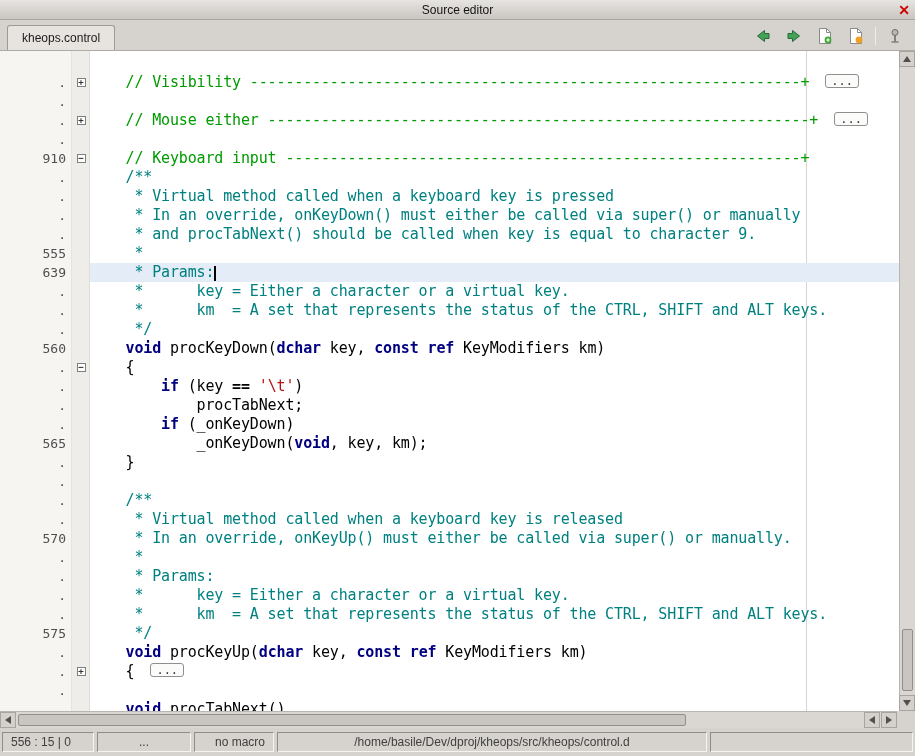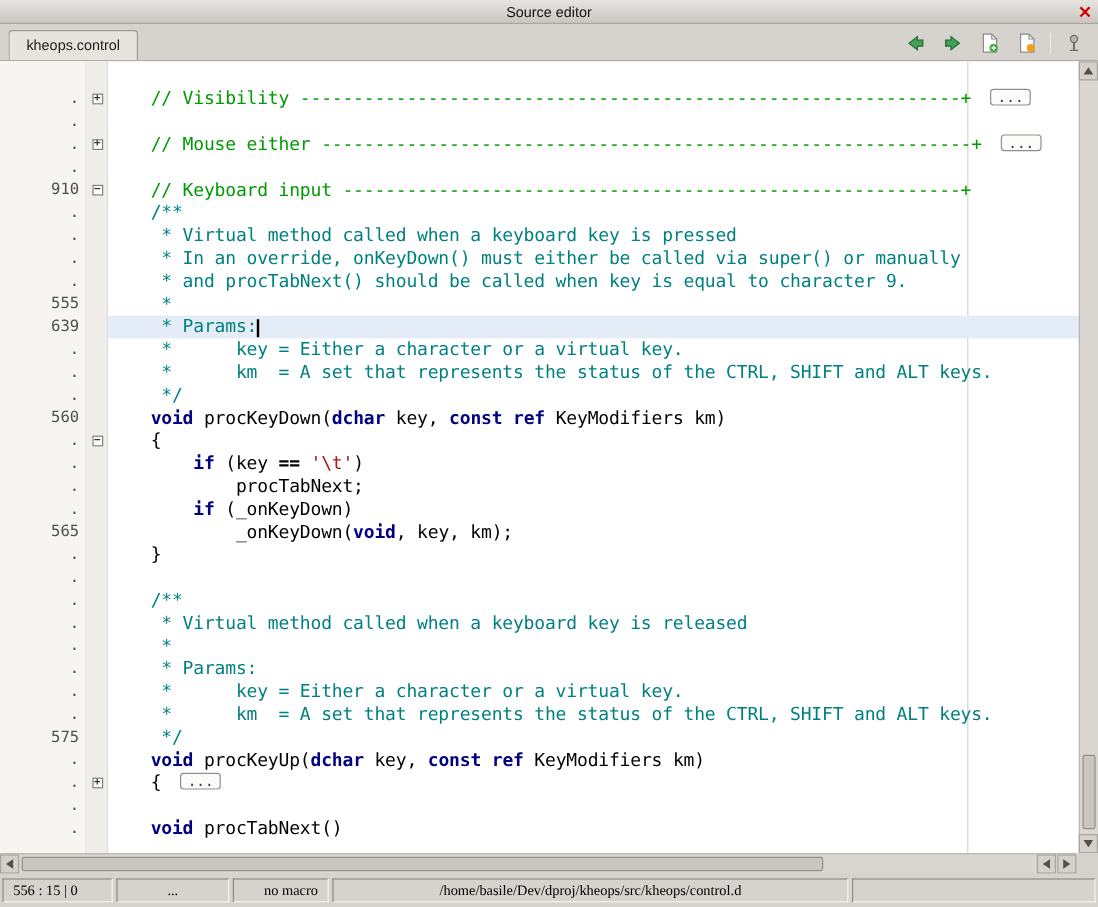--- a/index.html
+++ b/index.html
@@ -89,23 +89,23 @@
   .tri-up{border-left:4px solid transparent;border-right:4px solid transparent;border-bottom:6px solid #53504c;}
   .tri-down{border-left:4px solid transparent;border-right:4px solid transparent;border-top:6px solid #53504c;}
   .tri-left{border-top:4px solid transparent;border-bottom:4px solid transparent;border-right:6px solid #53504c;}
   .tri-right{border-top:4px solid transparent;border-bottom:4px solid transparent;border-left:6px solid #53504c;}
   
   .statusbar{
     position:absolute;top:728px;left:0;width:915px;height:28px;
     background:var(--chrome);display:flex;align-items:center;gap:3px;padding:0 2px;
   }
   .seg{
-    height:20px;line-height:18px;font-size:12px;color:#000000;
+    height:20px;line-height:18px;font-size:12px;color:#404040;
     border:1px solid;border-color:#8f8b87 #f6f4f1 #f6f4f1 #8f8b87;
-    padding:0 8px;overflow:hidden;white-space:nowrap;font-family:Liberation Serif, serif;
+    padding:0 8px;overflow:hidden;white-space:nowrap;
   }
   .seg1{width:92px;text-align:left;}
   .seg2{width:94px;text-align:center;}
   .seg3{width:80px;text-align:right;}
   .seg4{width:430px;text-align:center;}
   .seg5{flex:1;}
 </style>
 </head>
 <body>
 
@@ -280,20 +280,25 @@
       </div>
       <div class="row">
         <div class="gut">.</div>
         <div class="fold-col"></div>
         <div class="code"><span class="tk-d">    /**</span></div>
       </div>
       <div class="row">
         <div class="gut">.</div>
         <div class="fold-col"></div>
         <div class="code"><span class="tk-d">     * Virtual method called when a keyboard key is released</span></div>
+      </div>
+      <div class="row">
+        <div class="gut">570</div>
+        <div class="fold-col"></div>
+        <div class="code"><span class="tk-d">     * In an override, onKeyUp() must either be called via super() or manually.</span></div>
       </div>
       <div class="row">
         <div class="gut">.</div>
         <div class="fold-col"></div>
         <div class="code"><span class="tk-d">     *</span></div>
       </div>
       <div class="row">
         <div class="gut">.</div>
         <div class="fold-col"></div>
         <div class="code"><span class="tk-d">     * Params:</span></div>

